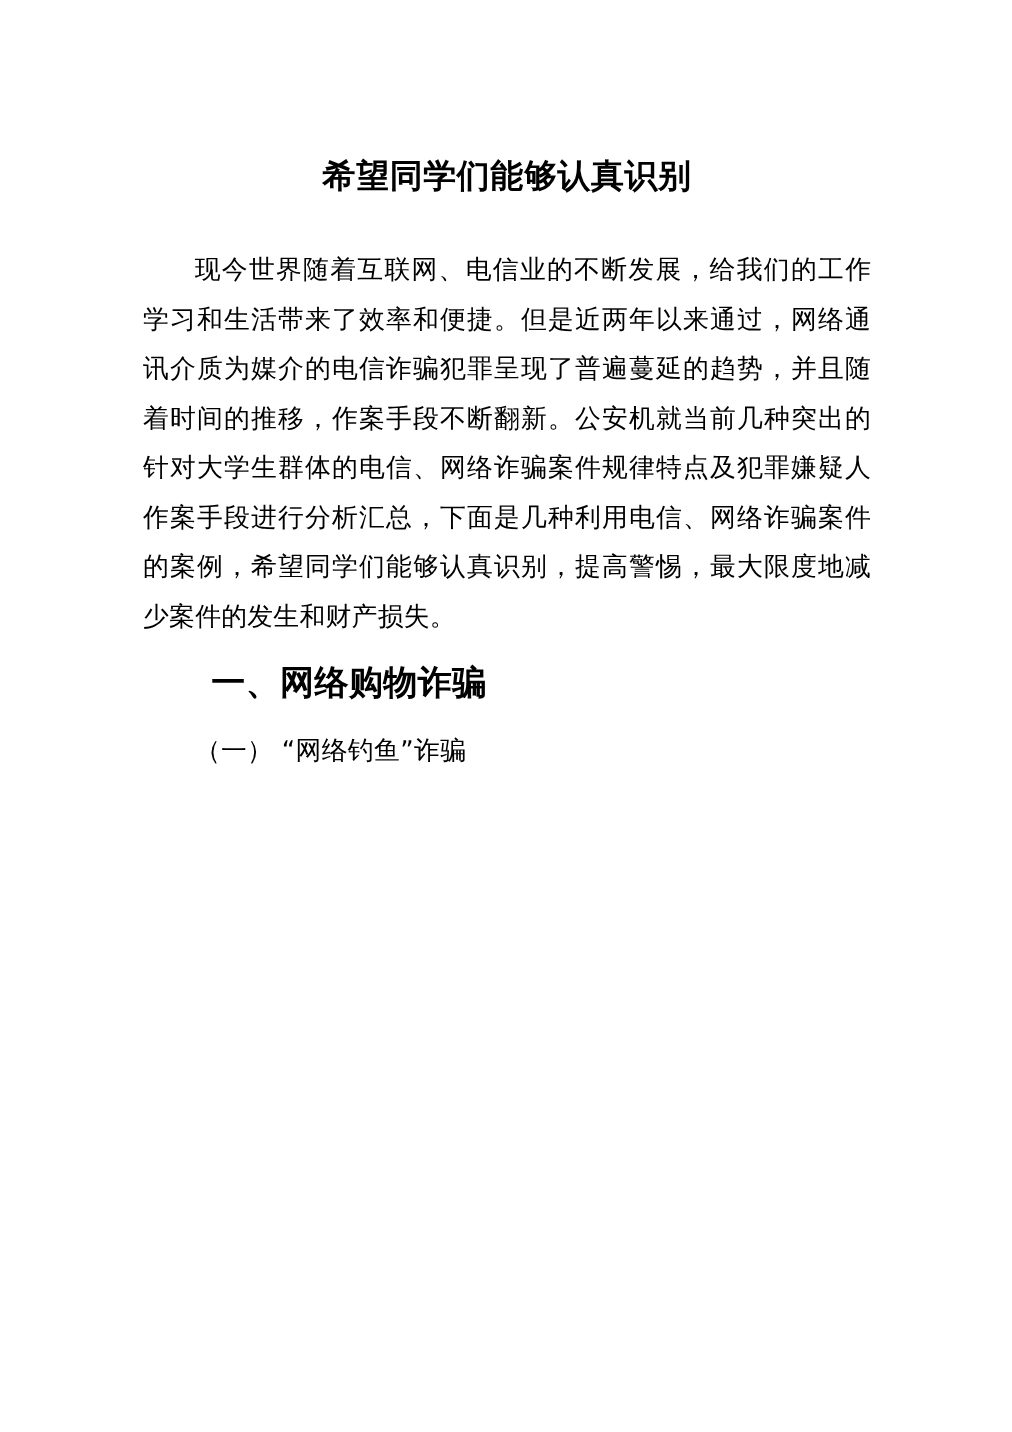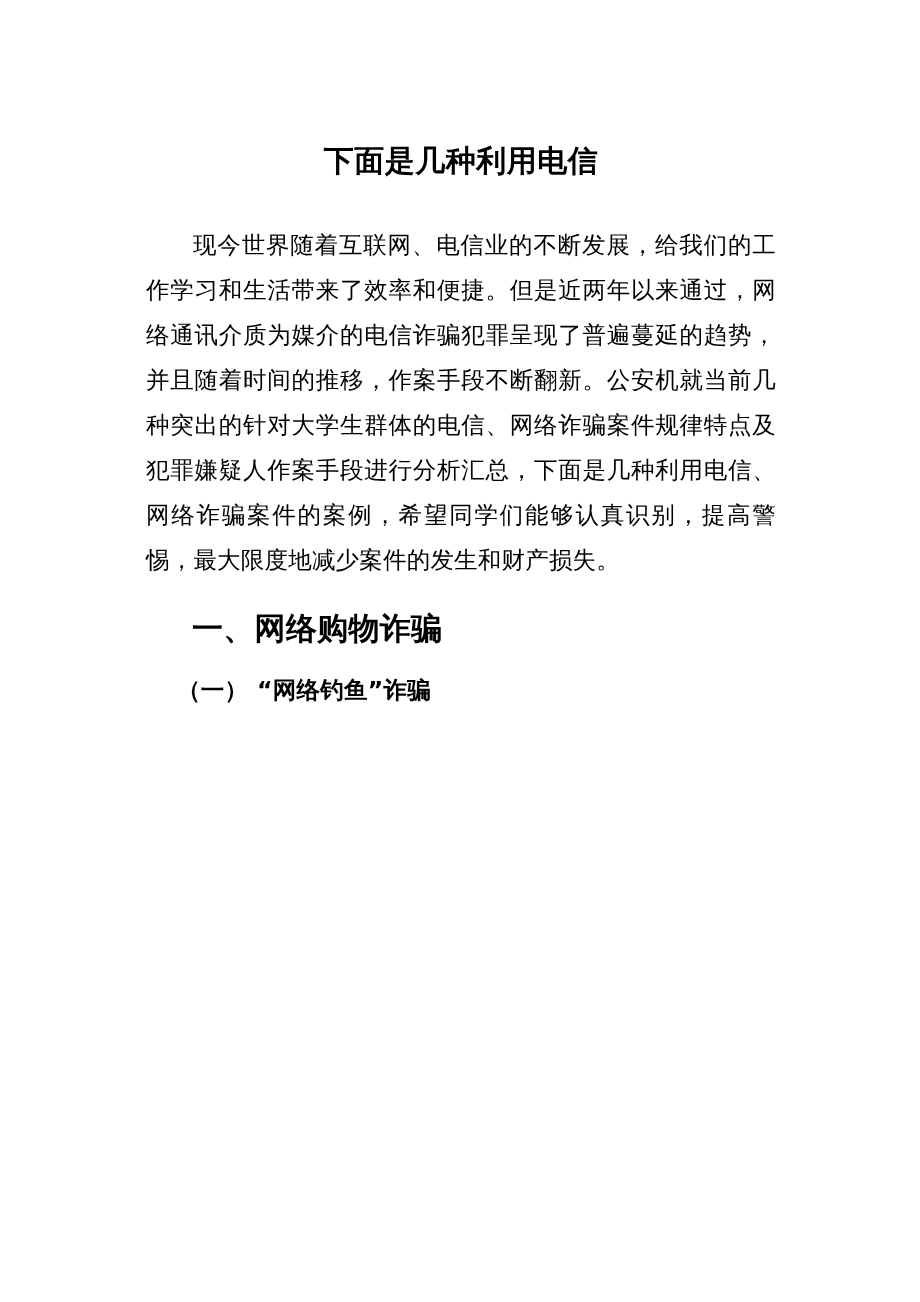--- a/index.html
+++ b/index.html
@@ -36,52 +36,52 @@
   }
   .salutation {
     font-size: 23px;
     line-height: 1.9;
     margin: 0 0 2px 0;
     letter-spacing: 0.3px;
   }
   p.body-text {
     font-size: 23.5px;
     line-height: 1.92;
-    margin: 16px;
+    margin: 0;
     text-align: justify;
     text-justify: inter-ideograph;
     text-indent: 2em;
     letter-spacing: 0.2px;
   }
   h2.section-heading {
     font-family: Liberation Serif, serif;
     font-weight: bold;
     font-size: 31px;
     line-height: 1.95;
     margin: 8px 0 0 0;
     text-indent: 2em;
     letter-spacing: 0.3px;
   }
   h3.sub-heading {
     font-family: "DejaVu Sans", "Liberation Sans", sans-serif;
-    font-weight: bold;
+    font-weight: normal;
     font-size: 23.5px;
     line-height: 1.95;
     margin: 8px 0 4px 0;
     text-indent: 2em;
     letter-spacing: 0.3px;
   }
 </style>
 </head>
 <body>
 
 <div class="page">
 
   <div class="doc-title">
-    <span class="line">下面是几种利用电信</span>
+    <span class="line">希望同学们能够认真识别</span>
   </div>
 
 
   <p class="body-text">现今世界随着互联网、电信业的不断发展，给我们的工作学习和生活带来了效率和便捷。但是近两年以来通过，网络通讯介质为媒介的电信诈骗犯罪呈现了普遍蔓延的趋势，并且随着时间的推移，作案手段不断翻新。公安机就当前几种突出的针对大学生群体的电信、网络诈骗案件规律特点及犯罪嫌疑人作案手段进行分析汇总，下面是几种利用电信、网络诈骗案件的案例，希望同学们能够认真识别，提高警惕，最大限度地减少案件的发生和财产损失。</p>
 
   <h2 class="section-heading">一、网络购物诈骗</h2>
 
   <h3 class="sub-heading">（一） “网络钓鱼”诈骗</h3>
 
 

